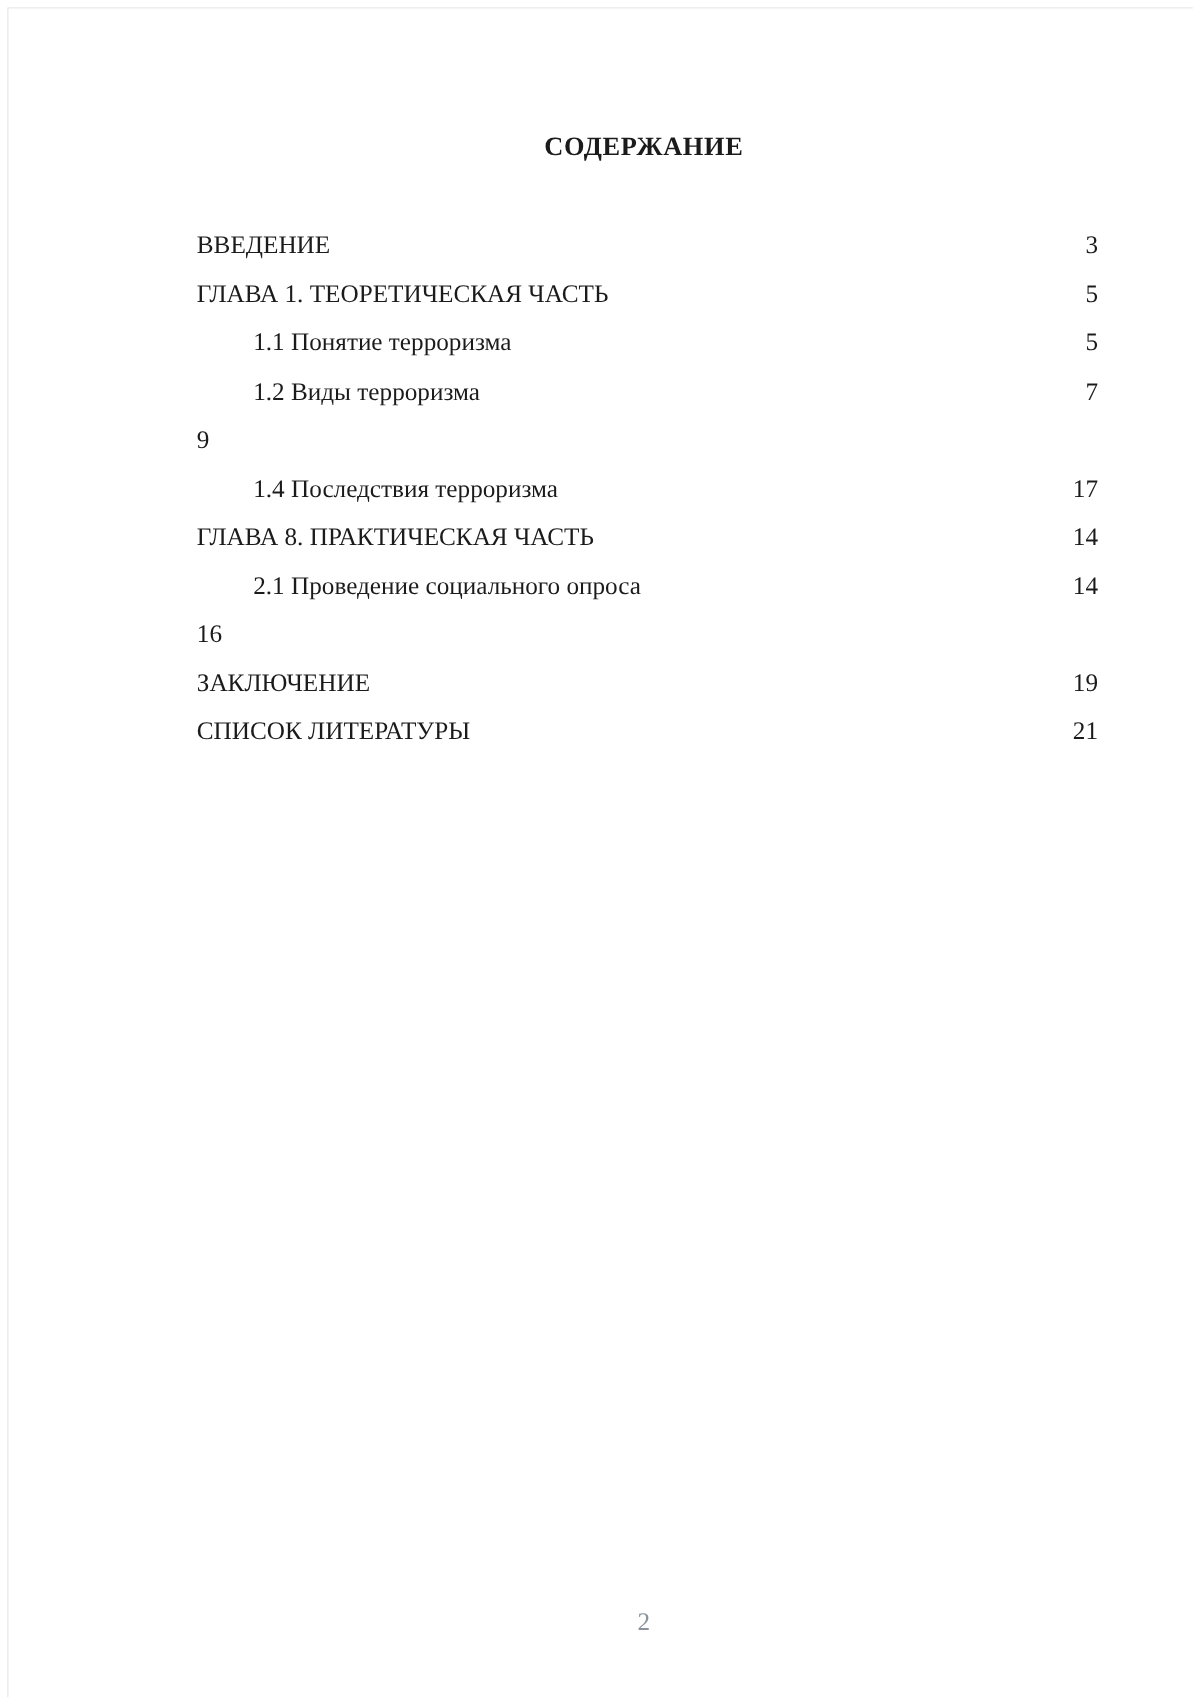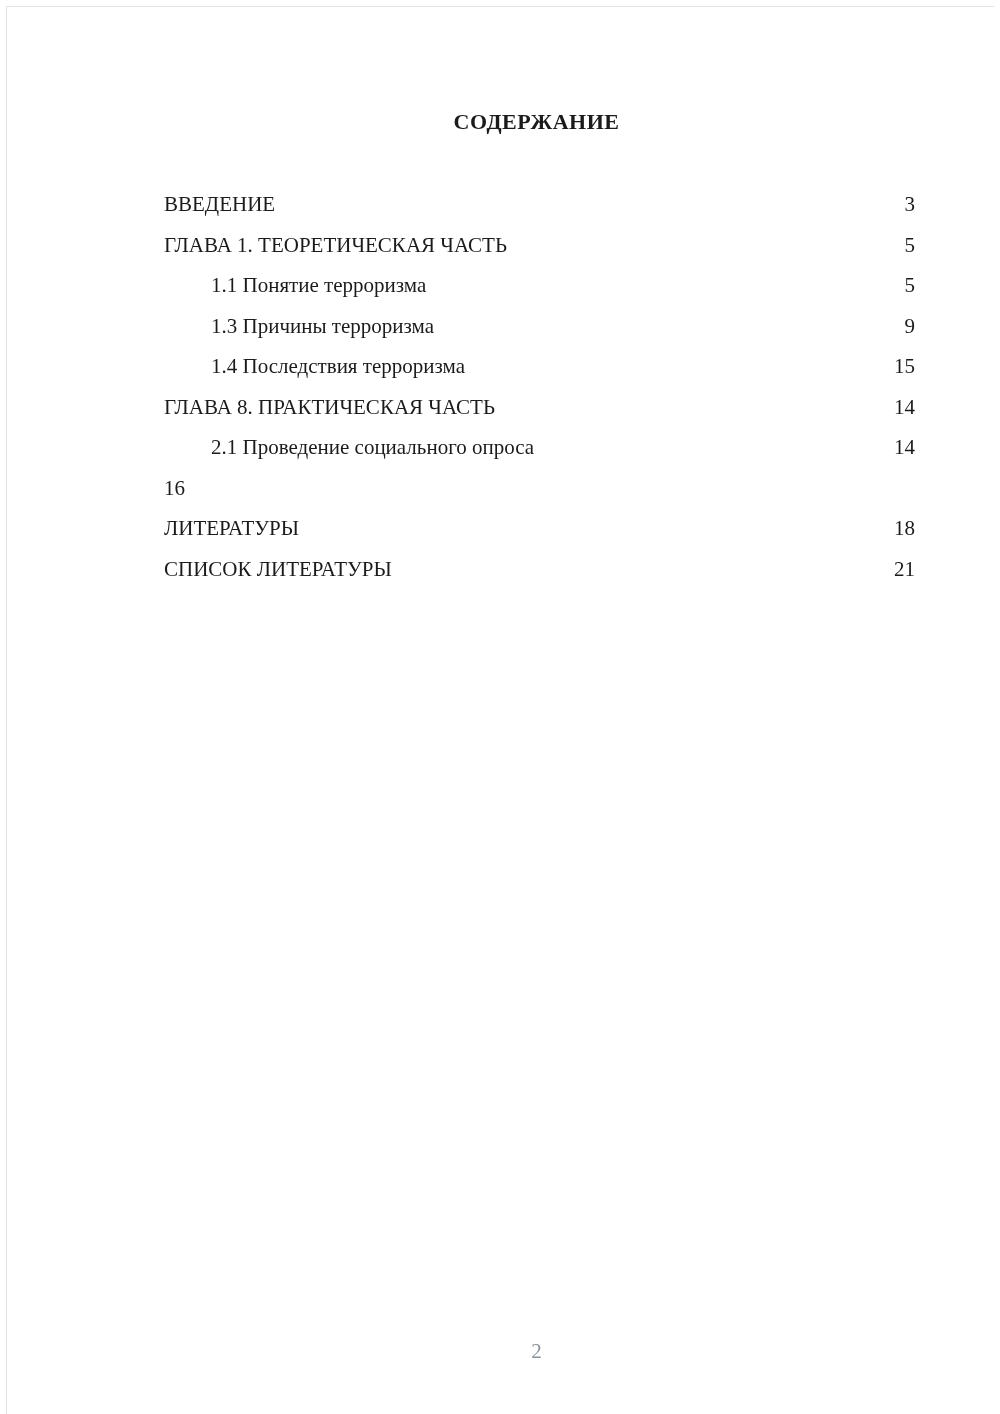--- a/index.html
+++ b/index.html
@@ -82,41 +82,44 @@
         </div>
         <div class="toc-row">
           <span class="toc-label">ГЛАВА 1. ТЕОРЕТИЧЕСКАЯ ЧАСТЬ</span>
           <span class="toc-page">5</span>
         </div>
         <div class="toc-row indent">
           <span class="toc-label">1.1 Понятие терроризма</span>
           <span class="toc-page">5</span>
         </div>
         <div class="toc-row indent">
-          <span class="toc-label">1.3 Причины терроризма</span>
+          <span class="toc-label">1.2 Виды терроризма</span>
+          <span class="toc-page">7</span>
+        </div>
+        <div class="toc-row indent">
           <span class="toc-page">9</span>
         </div>
         <div class="toc-row indent">
           <span class="toc-label">1.4 Последствия терроризма</span>
-          <span class="toc-page">15</span>
+          <span class="toc-page">17</span>
         </div>
         <div class="toc-row">
           <span class="toc-label">ГЛАВА 8. ПРАКТИЧЕСКАЯ ЧАСТЬ</span>
           <span class="toc-page">14</span>
         </div>
         <div class="toc-row indent">
           <span class="toc-label">2.1 Проведение социального опроса</span>
           <span class="toc-page">14</span>
         </div>
         <div class="toc-row indent">
           <span class="toc-page">16</span>
         </div>
         <div class="toc-row">
-          <span class="toc-label">ЛИТЕРАТУРЫ</span>
-          <span class="toc-page">18</span>
+          <span class="toc-label">ЗАКЛЮЧЕНИЕ</span>
+          <span class="toc-page">19</span>
         </div>
         <div class="toc-row">
           <span class="toc-label">СПИСОК ЛИТЕРАТУРЫ</span>
           <span class="toc-page">21</span>
         </div>
       </div>
   </div>
 
   <div class="footer-page-number" style="color: rgb(138, 147, 155);">2</div>
 </div>

